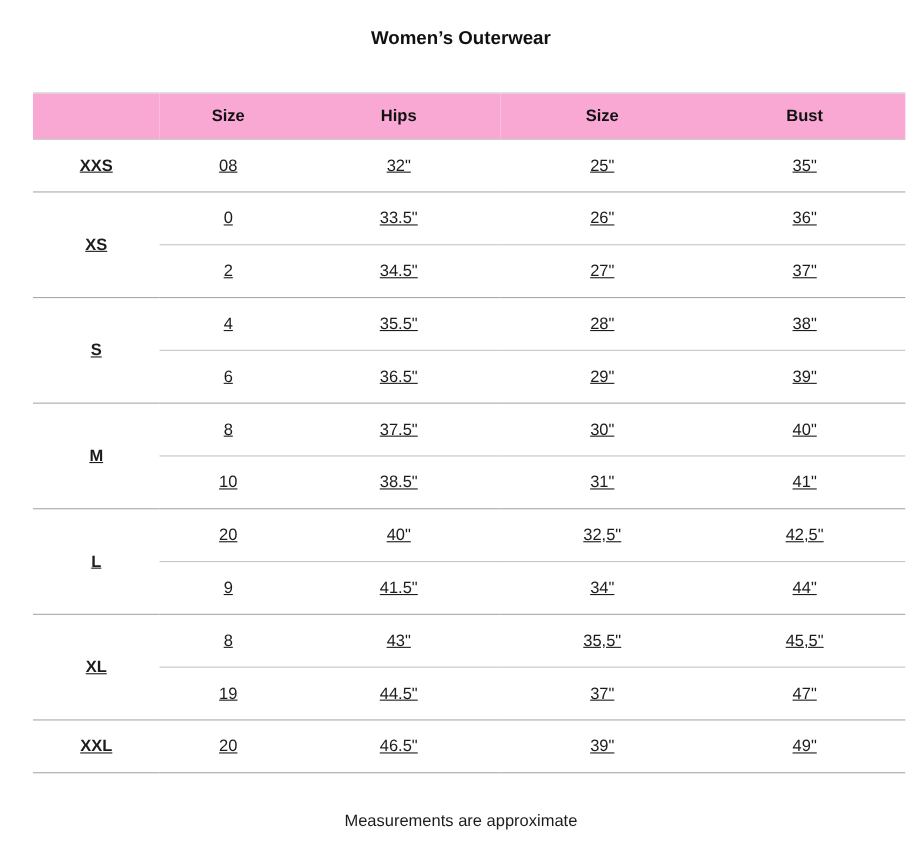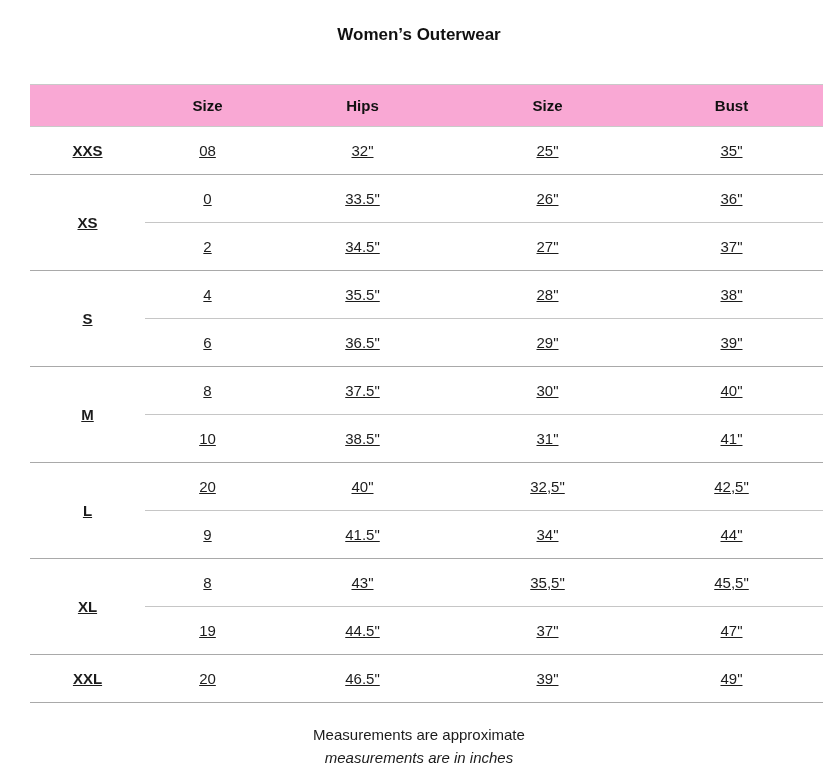--- a/index.html
+++ b/index.html
@@ -54,21 +54,21 @@
     font-weight: bold;
     color: #111111;
   }
   tr.group-start > td {
     border-top: 1px solid #a9a9a9;
   }
   tr.inner-row > td {
     border-top: 1px solid #c6c6c6;
   }
   .footer {
-    margin-top: 20px;
+    margin-top: 32px;
     text-align: center;
     font-size: 15px;
     line-height: 23px;
   }
   .footer .line2 {
     font-style: italic;
   }
 </style>
 </head>
 <body>
@@ -180,16 +180,15 @@
         <td>46.5"</td>
         <td>39"</td>
         <td>49"</td>
       </tr>
 
     </tbody>
   </table>
 
   <div class="footer">
     <div class="line1">Measurements are approximate</div>
-    <div class="line2">measurements are in inches</div>
   </div>
 
 </div>
 
 </body></html>

